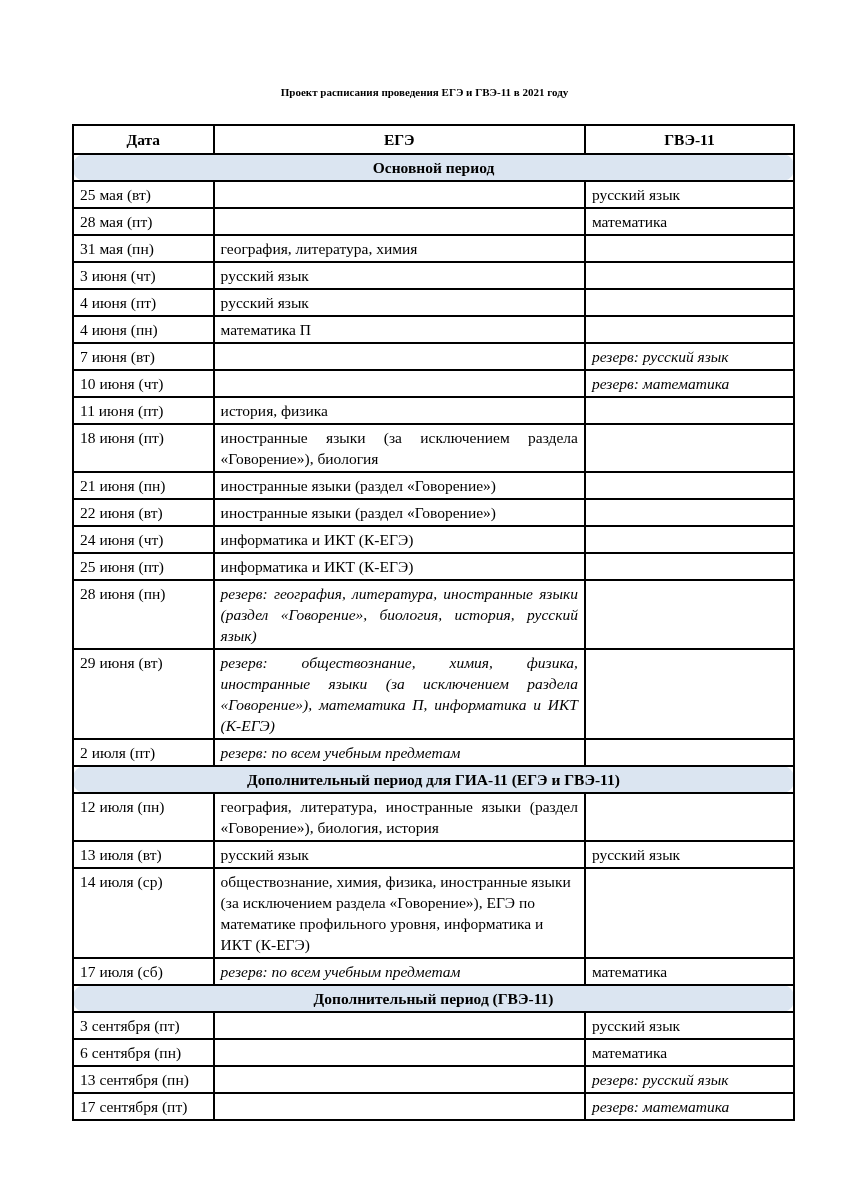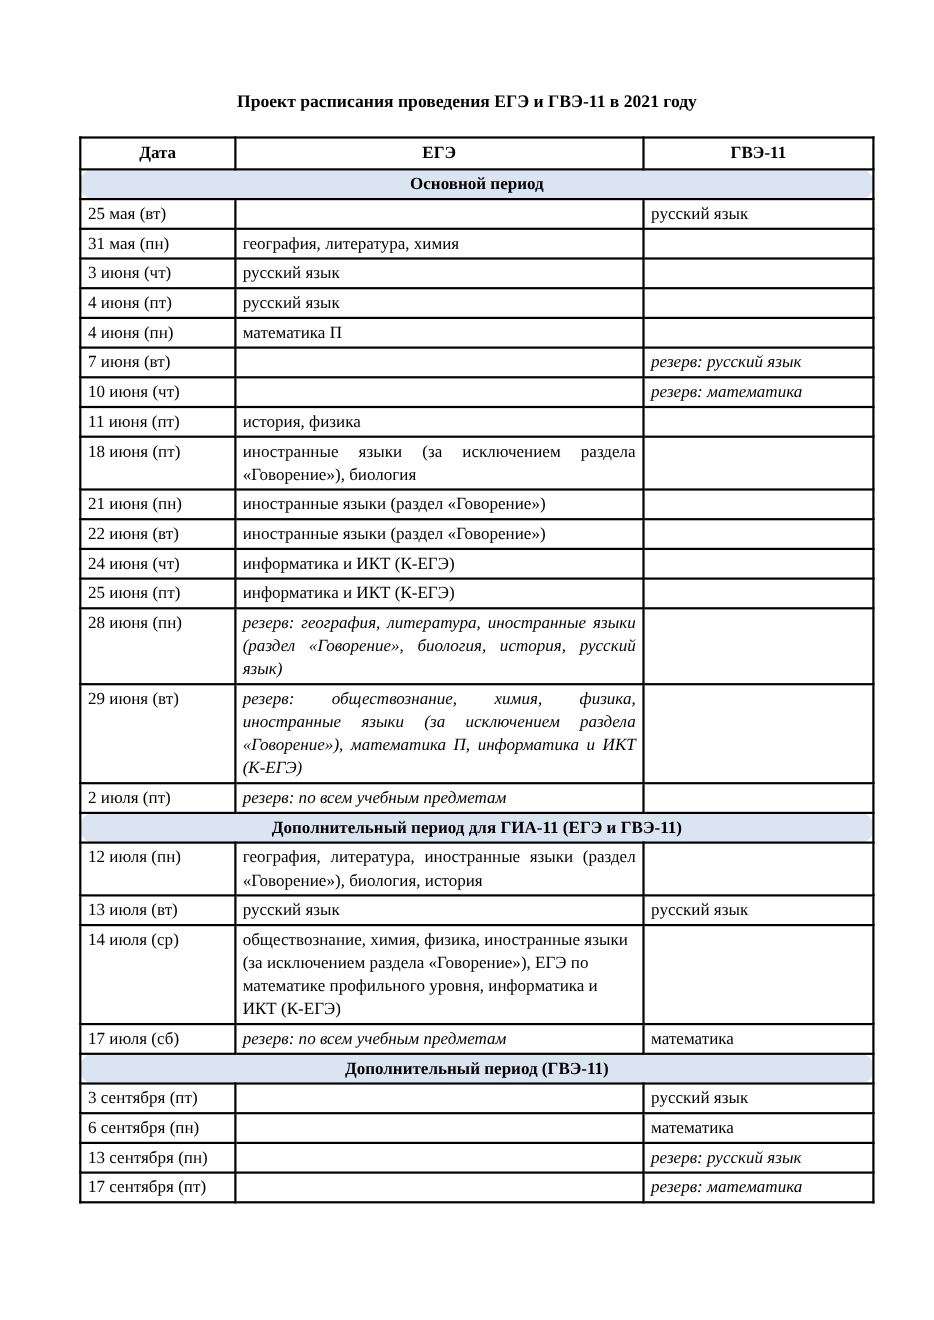--- a/index.html
+++ b/index.html
@@ -16,21 +16,21 @@
   .page {
     width: 849px;
     height: 1200px;
     position: relative;
     background: #ffffff;
   }
   .doc-title {
     padding-top: 82px;
     margin: 0 0 0 0;
     text-align: center;
-    font-size: 16px;
+    font-size: 11px;
     font-weight: bold;
     line-height: 21px;
   }
   table.schedule {
     border-collapse: collapse;
     table-layout: fixed;
     margin: 21px 12px 0 72px;
     width: 723px;
     font-size: 15.5px;
     line-height: 21px;
@@ -80,20 +80,25 @@
     <tbody>
         <tr>
           <td colspan="3" class="section">Основной период</td>
         </tr>
         <tr>
           <td class="date-cell">25 мая (вт)</td>
           <td></td>
           <td>русский язык</td>
         </tr>
         <tr>
+          <td class="date-cell">28 мая (пт)</td>
+          <td></td>
+          <td>математика</td>
+        </tr>
+        <tr>
           <td class="date-cell">31 мая (пн)</td>
           <td>география, литература, химия</td>
           <td></td>
         </tr>
         <tr>
           <td class="date-cell">3 июня (чт)</td>
           <td>русский язык</td>
           <td></td>
         </tr>
         <tr>

